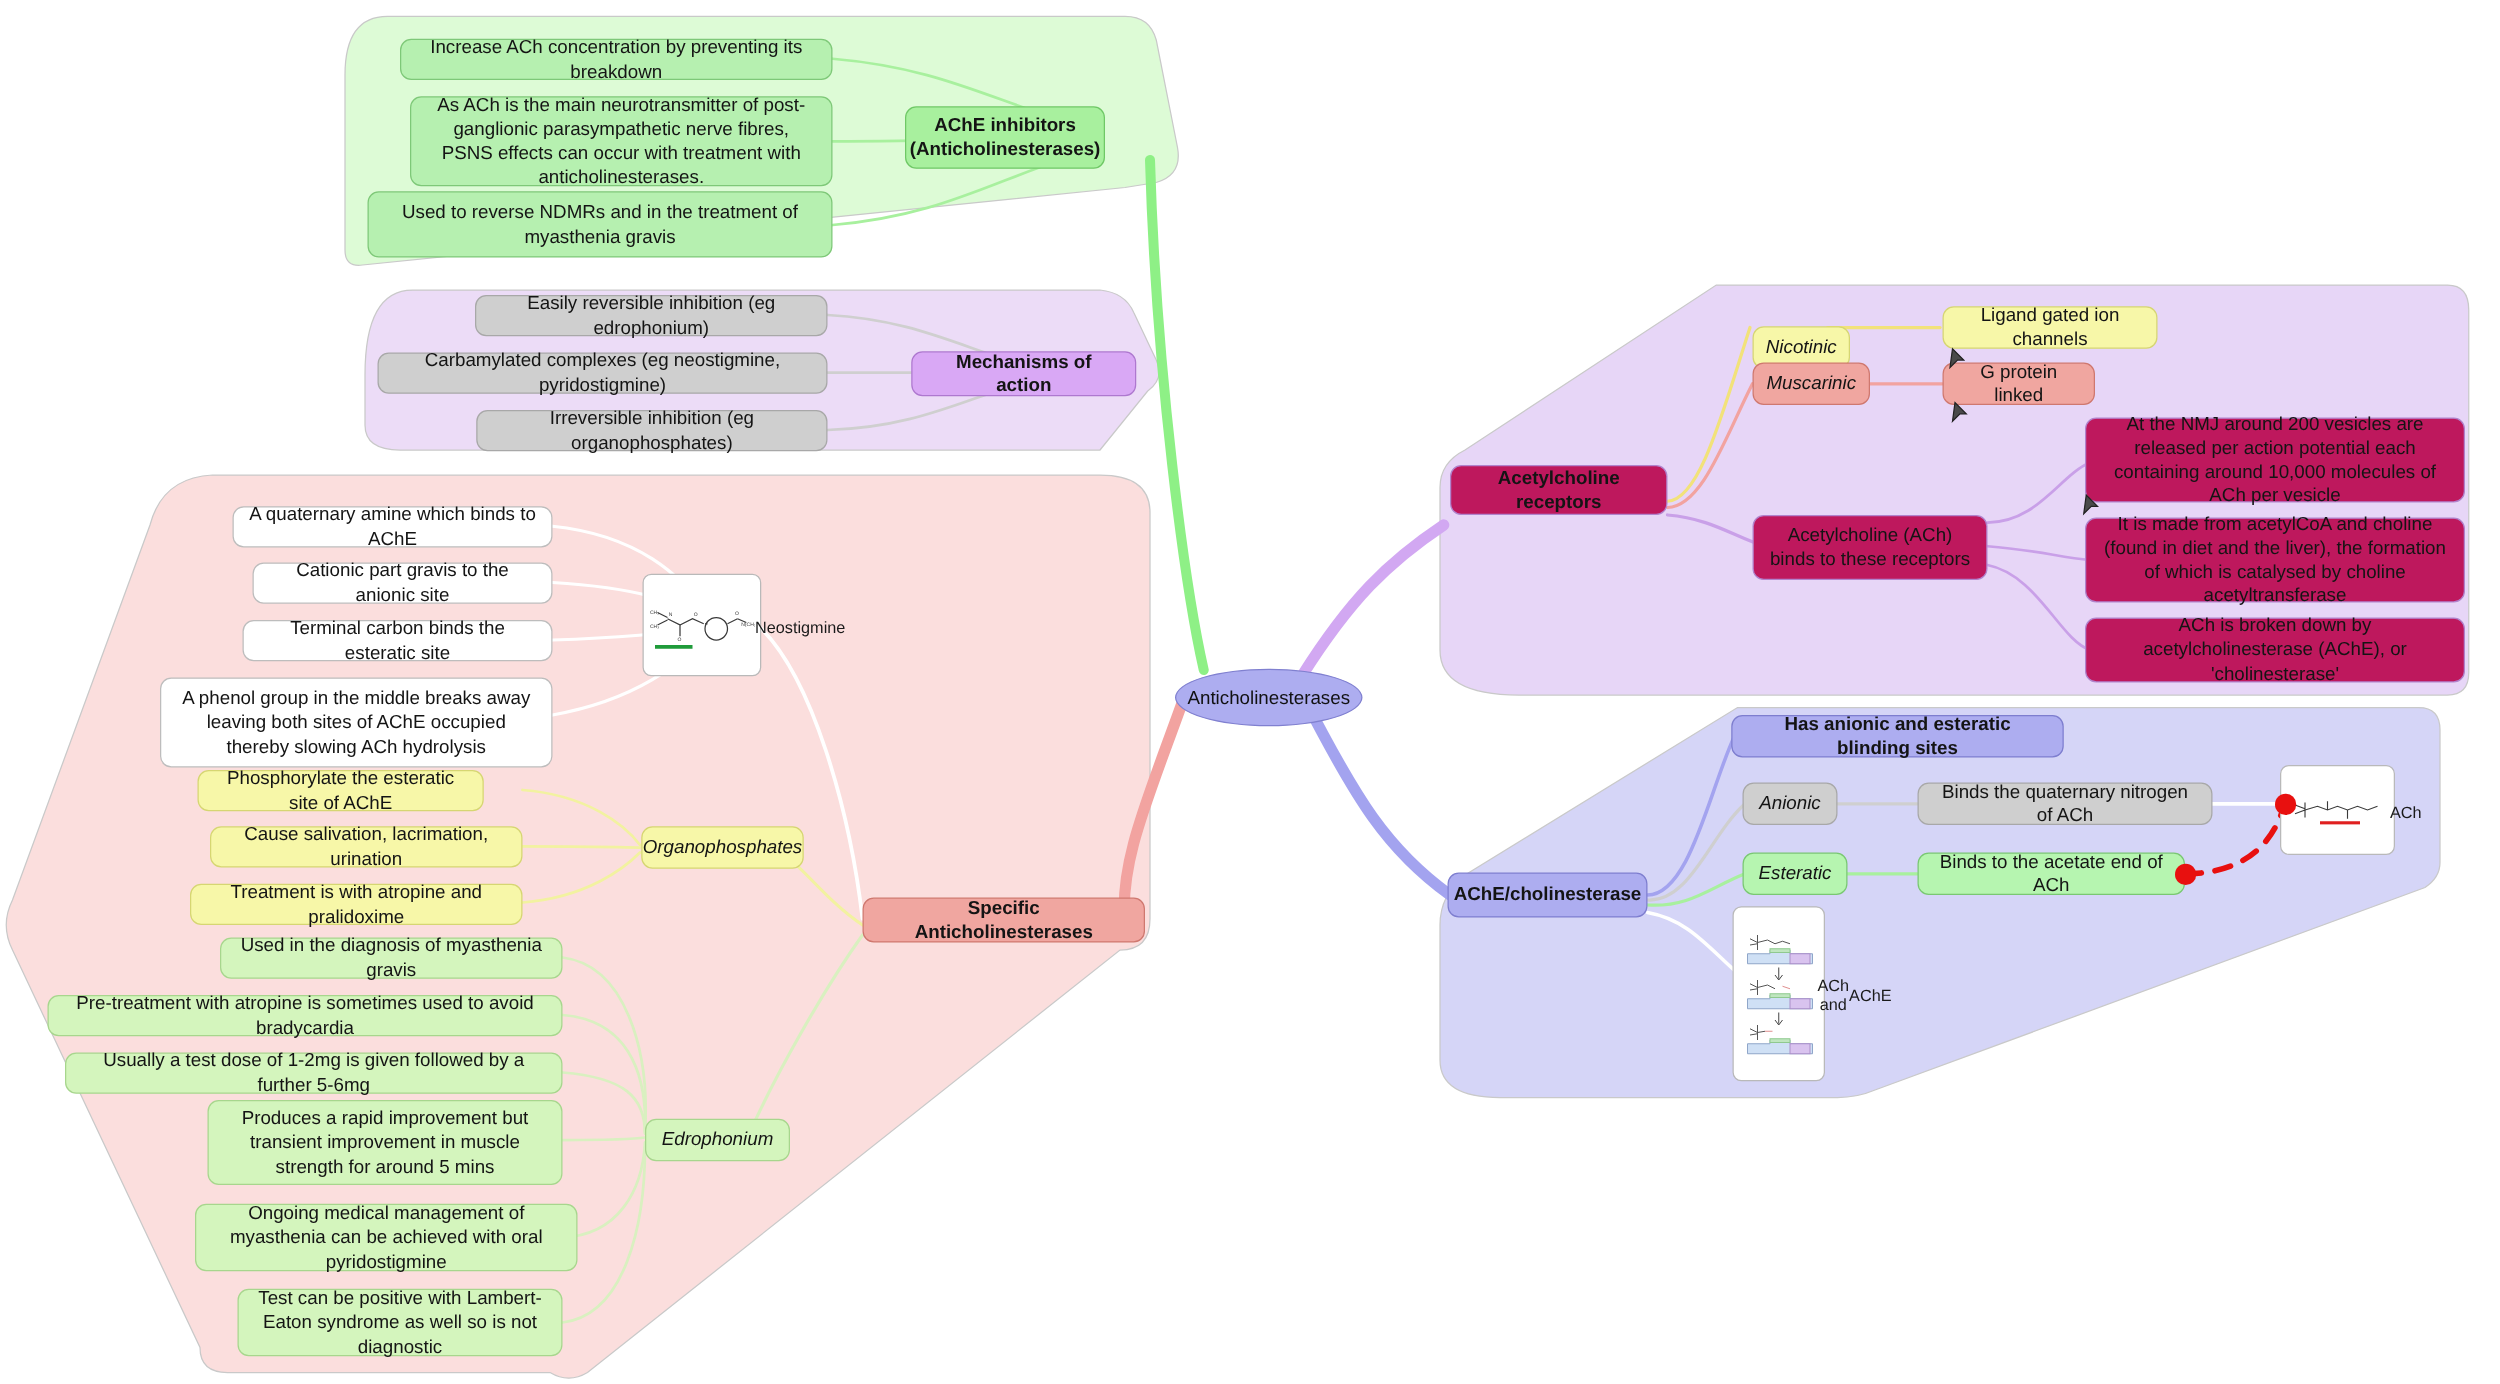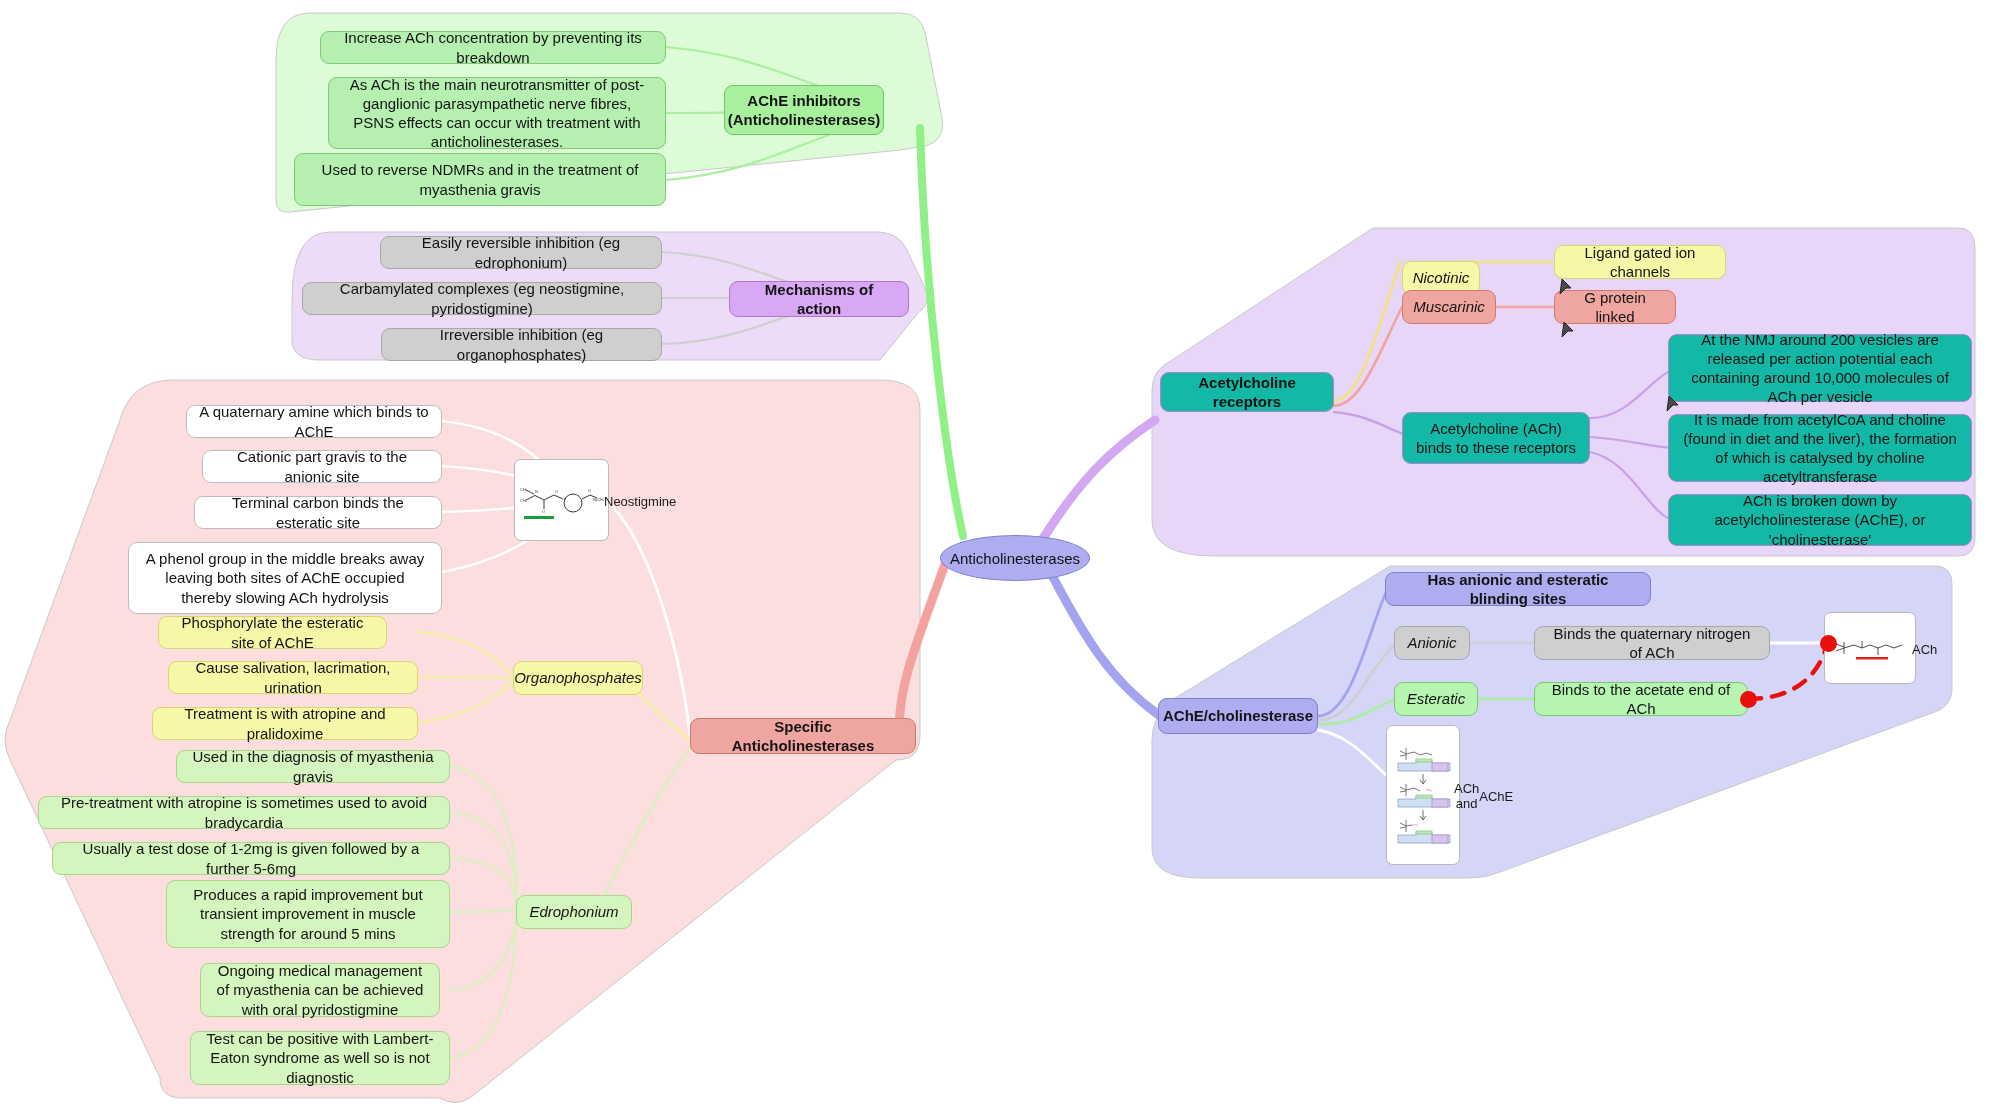--- a/index.html
+++ b/index.html
@@ -22,21 +22,21 @@
   .node.bold{font-weight:bold;}
   .node.ital{font-style:italic;}
 
   
   .c-green   {background:#b6f0b0;border-color:#7ec878;}
   .c-greenlt {background:#d4f5bd;border-color:#a7d68d;}
   .c-greenbr {background:#a8f09e;border-color:#6fc866;}
   .c-yellow  {background:#f7f7a8;border-color:#d6d672;}
   .c-grey    {background:#cfcfcf;border-color:#a8a8a8;}
   .c-purple  {background:#d9a8f5;border-color:#ae78cf;}
-  .c-purplemd{background:#14b8a6;border-color:#b183cd;}
+  .c-purplemd{background:#be185d;border-color:#b183cd;}
   .c-red     {background:#f0a6a0;border-color:#cf786f;}
   .c-blue    {background:#adadf0;border-color:#7e7ecf;}
   .c-white   {background:#ffffff;border-color:#bdbdbd;}
   .c-greenpale{background:#b6f5b0;border-color:#79c872;}
 
   .root{
     position:absolute;z-index:6;
     background:#adadf0;border:1px solid #8080d0;border-radius:50%;
     display:flex;align-items:center;justify-content:center;
     font-size:15px;color:#111;text-align:center;
@@ -245,21 +245,21 @@
     </div>
 
   <div class="node c-greenlt" style="left:52px;top:842px;width:398px;height:33px;">
       <span>Usually a test dose of 1-2mg is given followed by a further 5-6mg</span>
     </div>
 
   <div class="node c-greenlt" style="left:166px;top:880px;width:284px;height:68px;">
       <span>Produces a rapid improvement but transient improvement in muscle strength for around 5 mins</span>
     </div>
 
-  <div class="node c-greenlt" style="left:156px;top:963px;width:240px;height:54px;margin-left:44px;">
+  <div class="node c-greenlt" style="left:156px;top:963px;width:306px;height:54px;">
       <span>Ongoing medical management of myasthenia can be achieved with oral pyridostigmine</span>
     </div>
 
   <div class="node c-greenlt" style="left:190px;top:1031px;width:260px;height:54px;text-align:center;">
       <span>Test can be positive with Lambert-Eaton syndrome as well so is not diagnostic</span>
     </div>
 
   <div class="node c-purplemd bold" style="left:1160px;top:372px;width:174px;height:40px;">
       <span>Acetylcholine receptors</span>
     </div>

